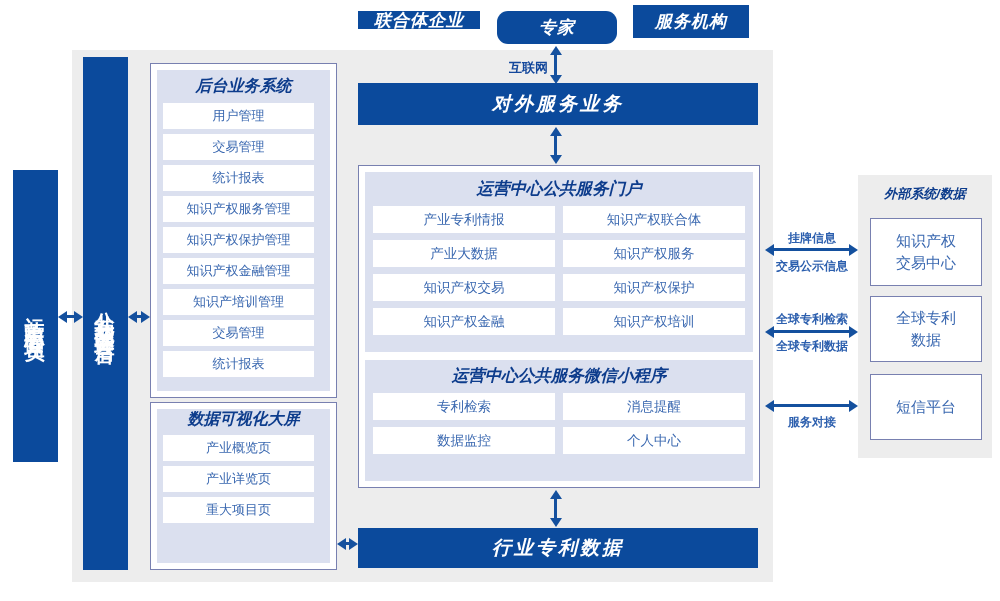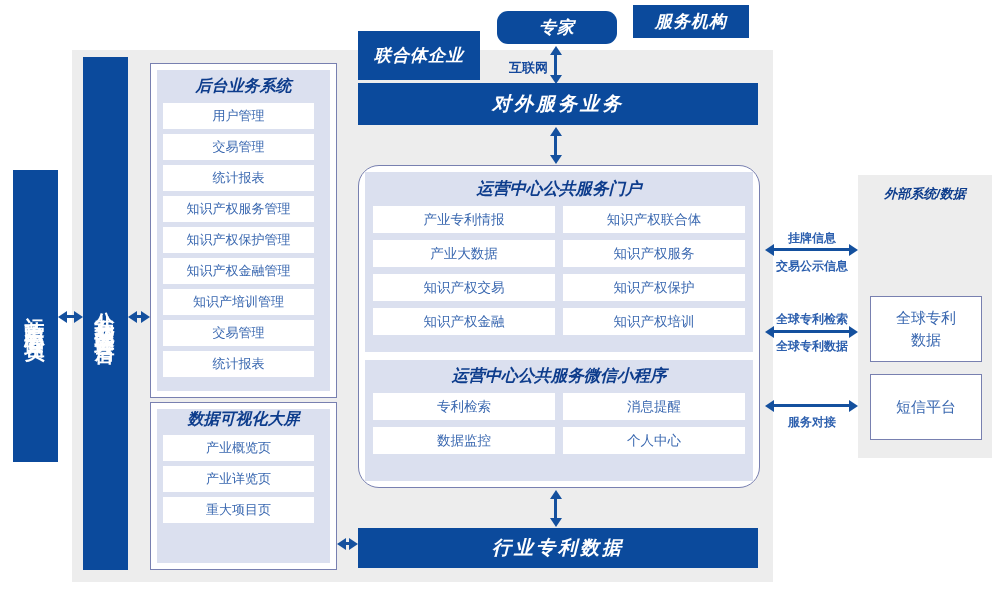--- a/index.html
+++ b/index.html
@@ -86,21 +86,21 @@
   }
 </style>
 </head>
 <body>
 
 <div class="stage">
 
   <div class="backdrop" style="left:72px;top:50px;width:701px;height:532px;"></div>
   <div class="backdrop" style="left:858px;top:175px;width:134px;height:283px;"></div>
 
-  <div class="bluebox actor" style="left:358px;top:11px;width:122px;height:49px;margin-top:20px;">联合体企业</div>
+  <div class="bluebox actor" style="left:358px;top:11px;width:122px;height:18px;">联合体企业</div>
   <div class="bluebox actor" style="left:497px;top:11px;width:120px;height:33px;border-radius:11px;">专家</div>
   <div class="bluebox actor" style="left:633px;top:5px;width:116px;height:33px;">服务机构</div>
 
   <div class="internet-label">互联网</div>
   <div class="varrow" style="left:554px;top:55px;height:20px;"></div>
 
   <div class="bluebox hbar" style="left:358px;top:83px;width:400px;height:42px;">对外服务业务</div>
 
   <div class="varrow" style="left:554px;top:136px;height:19px;"></div>
 
@@ -130,21 +130,21 @@
     <div class="lavender" style="flex:1;">
       <div class="box-title" style="padding-top:0;">数据可视化大屏</div>
       <div class="rows" style="margin-top:5px;">
         <div class="row-item">产业概览页</div>
         <div class="row-item">产业详览页</div>
         <div class="row-item">重大项目页</div>
       </div>
     </div>
   </div>
 
-  <div class="panelbox" style="left:358px;top:165px;width:402px;height:323px;border-radius:21px;">
+  <div class="panelbox" style="left:358px;top:165px;width:402px;height:323px;">
     <div class="lavender" style="height:180px;flex:none;">
       <div class="box-title" style="font-size:16.5px;">运营中心公共服务门户</div>
       <div class="grid2">
         <div class="row-item">产业专利情报</div>
         <div class="row-item">知识产权联合体</div>
         <div class="row-item">产业大数据</div>
         <div class="row-item">知识产权服务</div>
         <div class="row-item">知识产权交易</div>
         <div class="row-item">知识产权保护</div>
         <div class="row-item">知识产权金融</div>
@@ -163,20 +163,24 @@
   </div>
 
   <div class="varrow" style="left:554px;top:499px;height:19px;"></div>
 
   <div class="harrow" style="left:346px;top:542px;width:3px;"></div>
 
   <div class="bluebox hbar" style="left:358px;top:528px;width:400px;height:40px;">行业专利数据</div>
 
   <div class="ext-title">外部系统/数据</div>
 
+  <div class="ext-box" style="top:218px;height:68px;">
+    <div>知识产权</div>
+    <div>交易中心</div>
+  </div>
   <div class="ext-box" style="top:296px;height:66px;">
     <div>全球专利</div>
     <div>数据</div>
   </div>
   <div class="ext-box" style="top:374px;height:66px;">
     <div>短信平台</div>
   </div>
 
   <div class="link-label" style="top:230px;">挂牌信息</div>
   <div class="harrow" style="left:774px;top:248px;width:75px;"></div>

